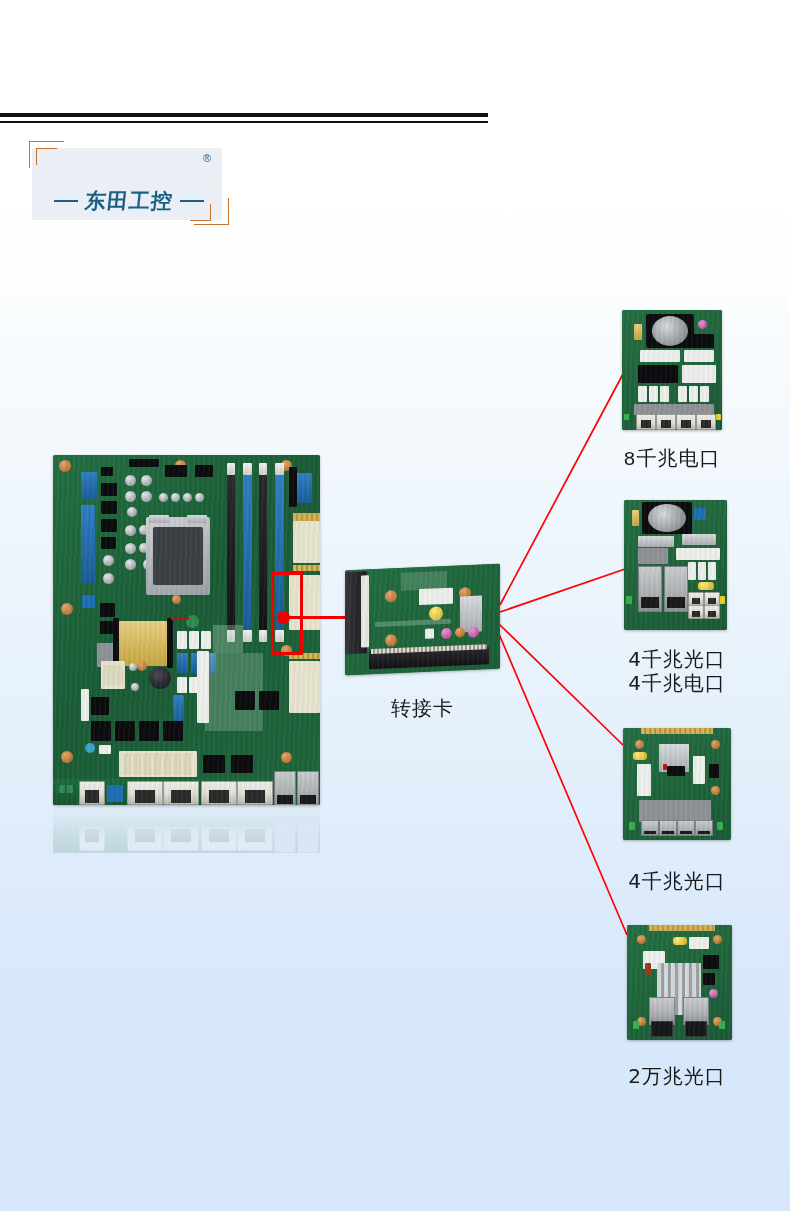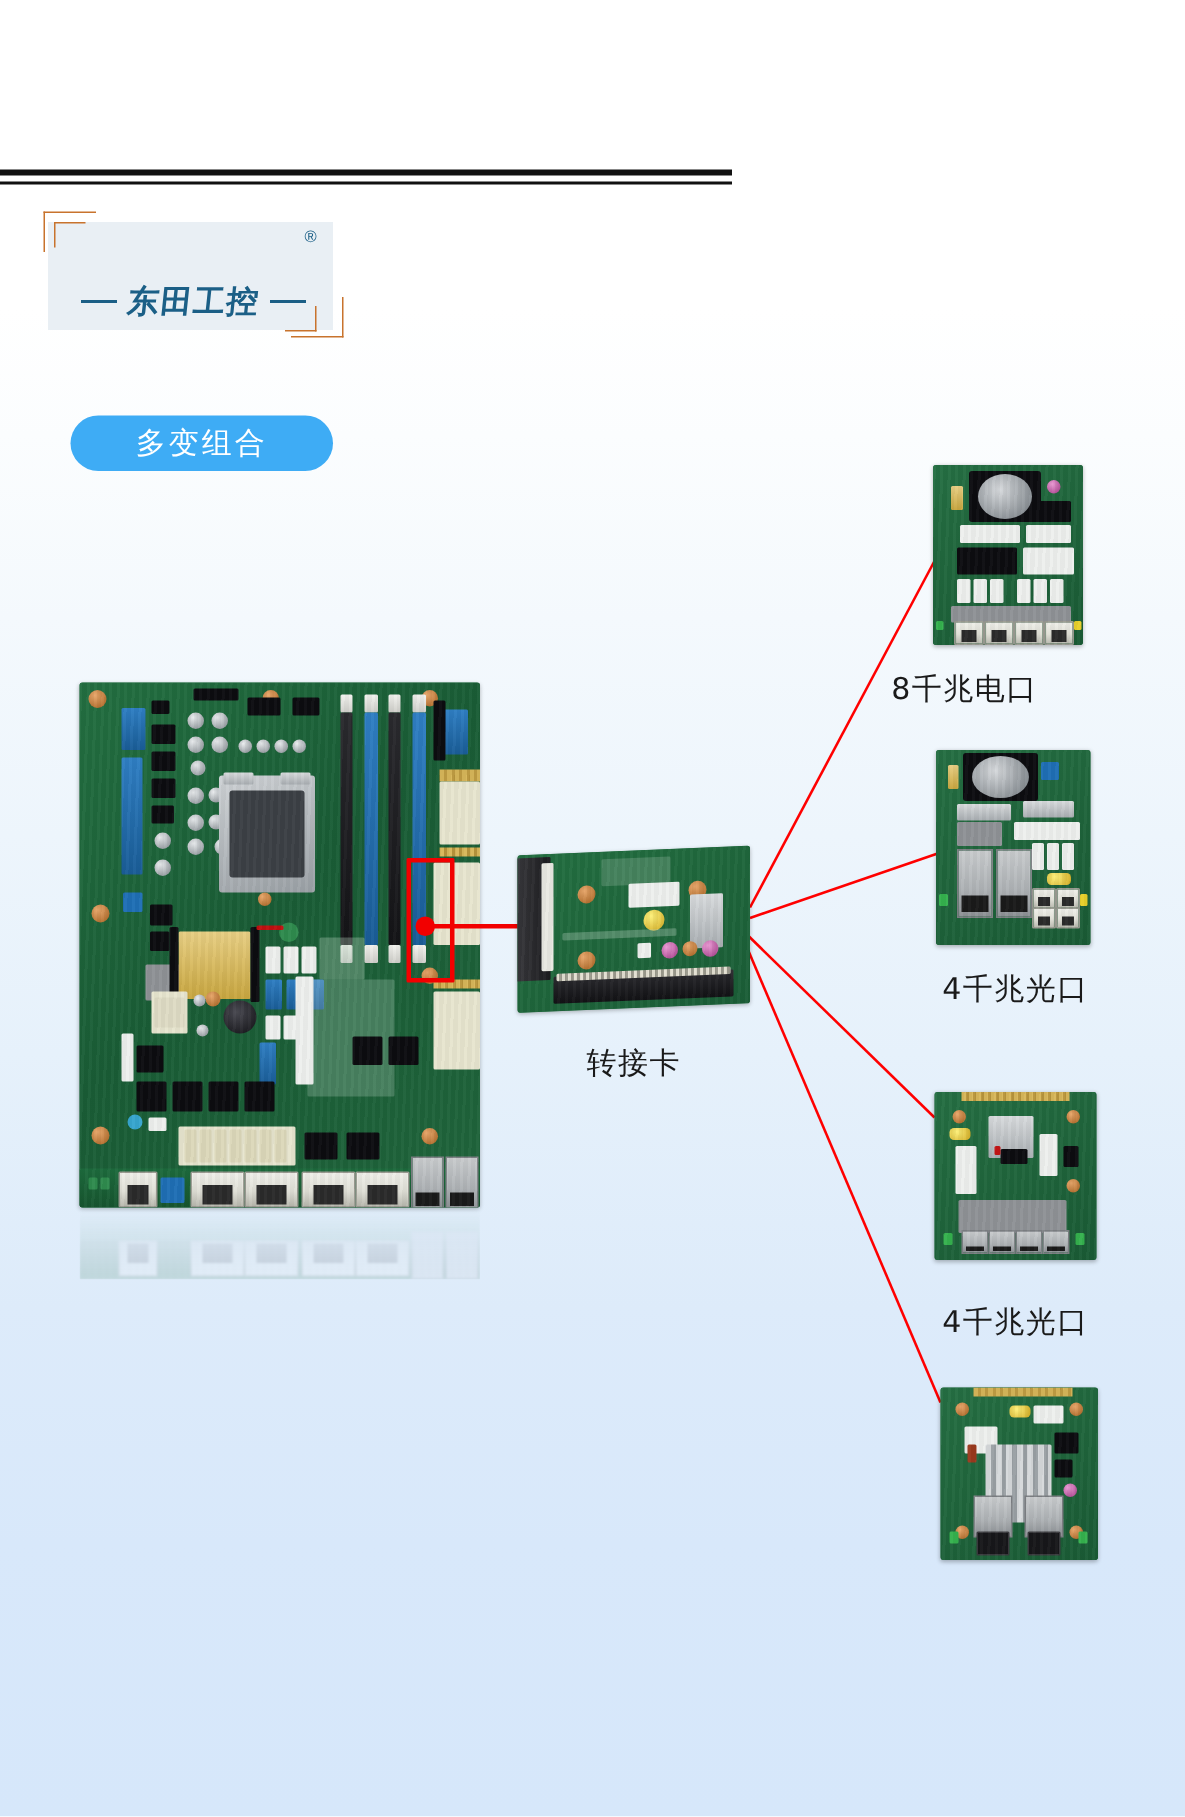--- a/index.html
+++ b/index.html
@@ -309,23 +309,20 @@
     <div class="logo-corner br"></div>
     <div class="logo-corner br2"></div>
     <div class="logo-reg">®</div>
     <div class="logo-cn-row">
       <span class="logo-dash"></span>
       <span class="logo-cn">东田工控</span>
       <span class="logo-dash"></span>
     </div>
   </div>
 
-  <div id="pill">
-    <span class="pill-text">多变组合</span>
-  </div>
 
   <svg id="connectors" viewBox="0 0 790 1211">
     <line x1="500" y1="605" x2="623" y2="374" stroke="#ff0000" stroke-width="1.7"></line>
     <line x1="500" y1="612" x2="628" y2="568" stroke="#ff0000" stroke-width="1.7"></line>
     <line x1="499" y1="624" x2="623" y2="745" stroke="#ff0000" stroke-width="1.7"></line>
     <line x1="499" y1="634" x2="627" y2="935" stroke="#ff0000" stroke-width="1.7"></line>
   </svg>
 
   <div class="pcb" id="mainboard" style="left:53px; top:455px; width:267px; height:350px; background:#1d6b3d;">
 
@@ -550,21 +547,21 @@
       </div>
     <div class="rj45" style="left:54px;top:104px;width:18px;height:14px;">
         <span class="hole"></span>
       </div>
     <div class="rj45" style="left:74px;top:104px;width:18px;height:14px;">
         <span class="hole"></span>
       </div>
     <div class="chip" style="left:94px;top:104px;width:5px;height:6px;background:#e8d02a;"></div>
     <div class="chip" style="left:2px;top:104px;width:5px;height:6px;background:#35b24e;"></div>
   </div>
-  <div class="module-label" style="left:563px; top:448px; width:160px;">8千兆电口</div>
+  <div class="module-label" style="left:592px; top:448px; width:160px;font-family:Liberation Mono, monospace;">8千兆电口</div>
 
   <div class="pcb" style="left:624px; top:500px; width:103px; height:130px; background:#1d6b3d;">
     <div class="chip" style="left:0;top:0;width:100%;height:100%;background:linear-gradient(150deg,#256f43,#1a5b35);"></div>
     <div class="chip dark" style="left:18px;top:2px;width:50px;height:32px;border-radius:2px;"></div>
     <div class="chip" style="left:24px;top:4px;width:38px;height:28px;border-radius:50%;background:radial-gradient(circle at 40% 35%,#d7dadd,#6f767c);"></div>
     <div class="chip gold" style="left:8px;top:10px;width:7px;height:16px;"></div>
     <div class="chip blue" style="left:70px;top:8px;width:12px;height:12px;"></div>
     <div class="chip silver" style="left:14px;top:36px;width:36px;height:11px;"></div>
     <div class="chip silver" style="left:58px;top:34px;width:34px;height:11px;"></div>
     <div class="chip gray" style="left:14px;top:48px;width:30px;height:16px;"></div>
@@ -591,20 +588,21 @@
         <span class="hole"></span>
       </div>
     <div class="rj45" style="left:80px;top:105px;width:14px;height:12px;">
         <span class="hole"></span>
       </div>
     <div class="chip" style="left:2px;top:96px;width:6px;height:8px;background:#35b24e;"></div>
     <div class="chip" style="left:96px;top:96px;width:5px;height:8px;background:#e8d02a;"></div>
   </div>
   <div class="module-label" style="left:592px; top:648px; width:170px;">
     <div>4千兆光口</div>
+    <div>4千兆电口</div>
   </div>
 
   <div class="pcb" style="left:623px; top:728px; width:108px; height:112px; background:#1d6b3d;">
     <div class="chip" style="left:0;top:0;width:100%;height:100%;background:linear-gradient(150deg,#256f43,#1a5b35);"></div>
     <div class="goldfinger" style="left:18px;top:0px;width:72px;height:6px;"></div>
     <div class="chip round-gold" style="left:12px;top:12px;width:9px;height:9px;"></div>
     <div class="chip round-gold" style="left:88px;top:12px;width:9px;height:9px;"></div>
     <div class="chip yellowdot" style="left:10px;top:24px;width:14px;height:8px;border-radius:3px;"></div>
     <div class="chip silver" style="left:36px;top:16px;width:30px;height:28px;"></div>
     <div class="chip dark" style="left:44px;top:38px;width:18px;height:10px;"></div>
@@ -646,15 +644,16 @@
     <div class="chip pink" style="left:82px;top:64px;width:9px;height:9px;"></div>
     <div class="chip round-gold" style="left:10px;top:92px;width:9px;height:9px;"></div>
     <div class="chip round-gold" style="left:86px;top:92px;width:9px;height:9px;"></div>
     <div class="sfp" style="left:22px;top:72px;width:24px;height:26px;"></div>
     <div class="sfp" style="left:56px;top:72px;width:24px;height:26px;"></div>
     <div class="chip" style="left:24px;top:96px;width:20px;height:14px;background:#17171a;border:1px solid #3a3a3e;"></div>
     <div class="chip" style="left:58px;top:96px;width:20px;height:14px;background:#17171a;border:1px solid #3a3a3e;"></div>
     <div class="chip" style="left:6px;top:96px;width:6px;height:8px;background:#35b24e;"></div>
     <div class="chip" style="left:92px;top:96px;width:6px;height:8px;background:#35b24e;"></div>
   </div>
+  <div class="module-label" style="left:592px; top:1065px; width:170px;">2万兆光口</div>
 
 
 </div>
 
 </body></html>

